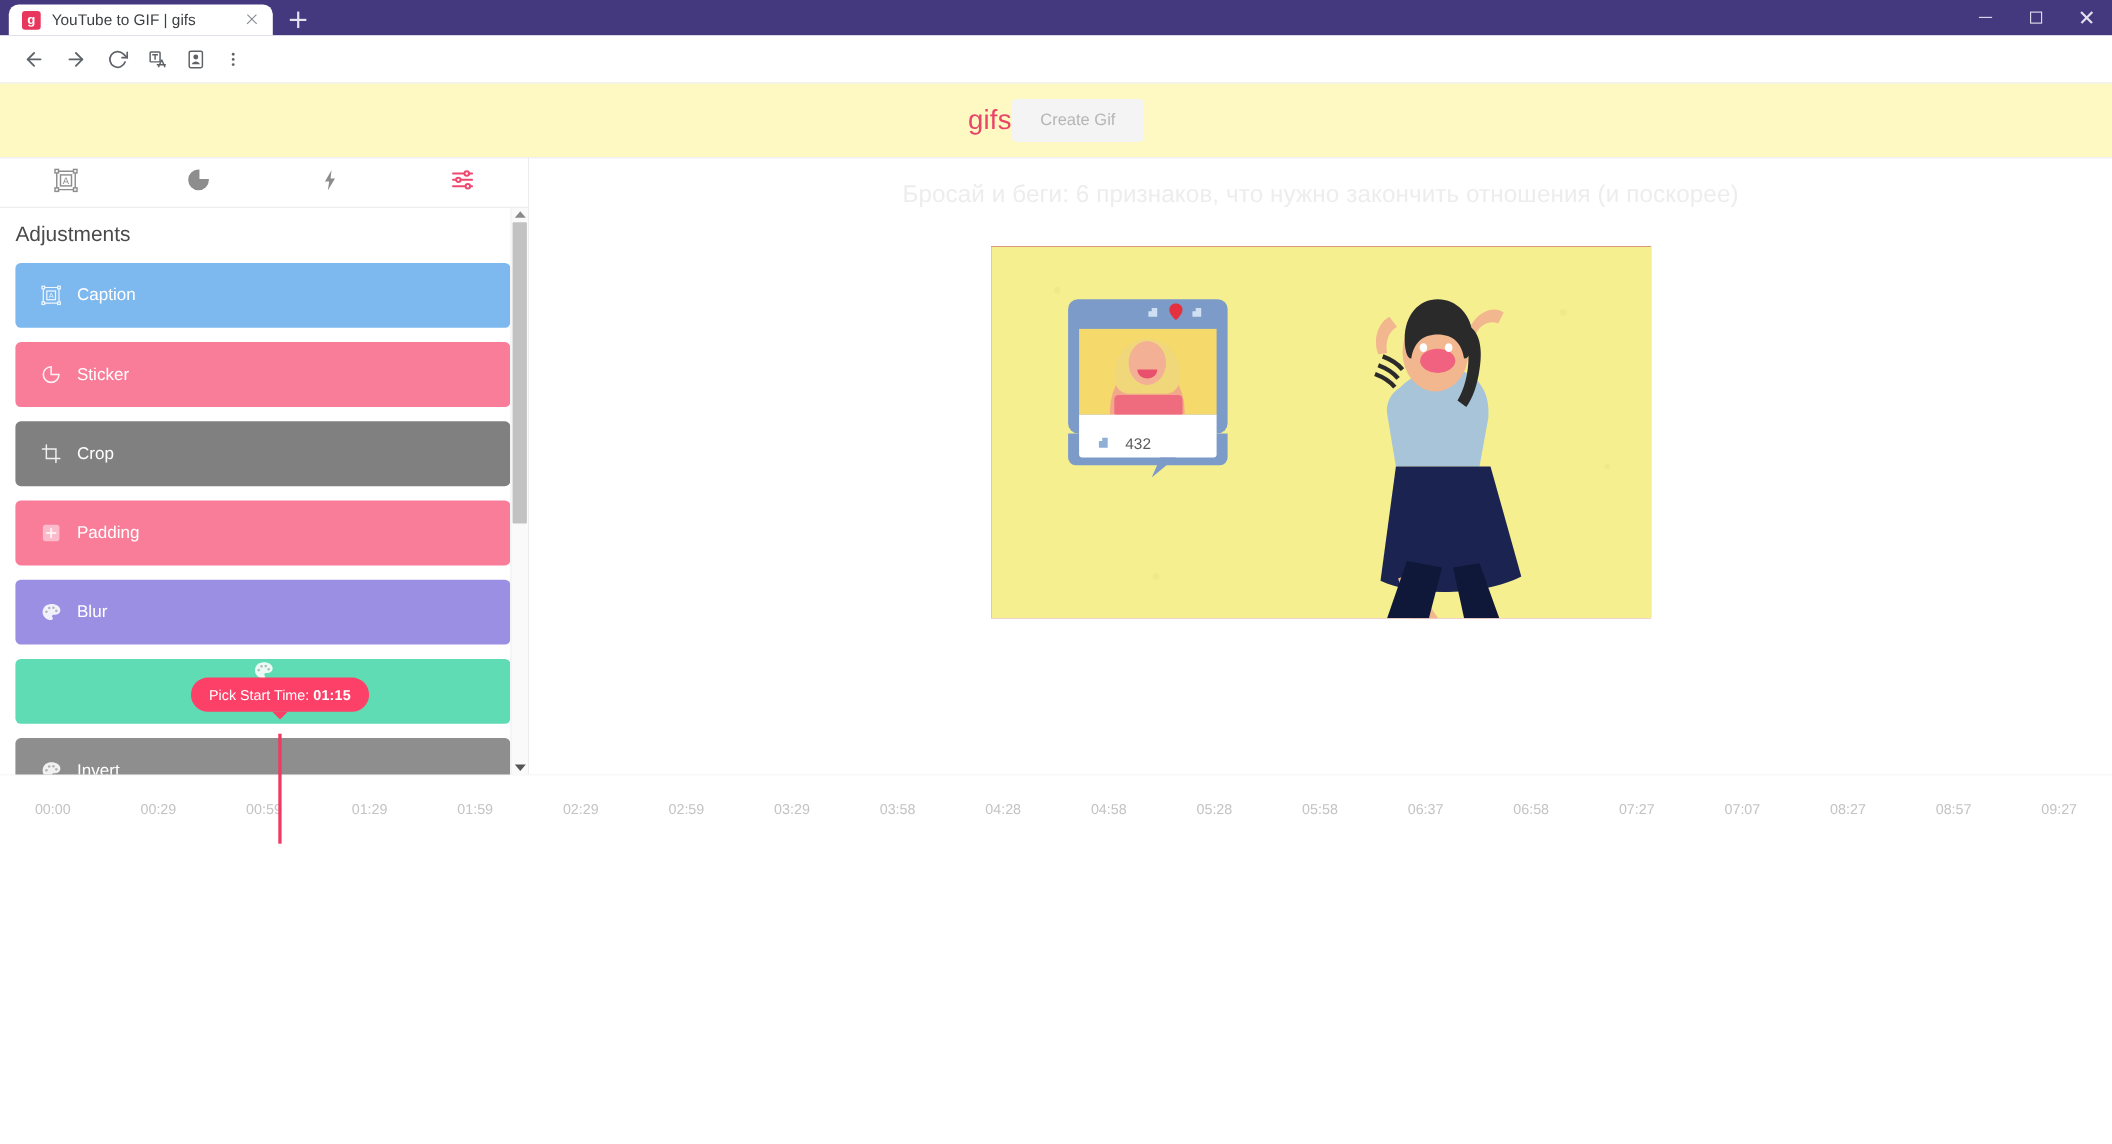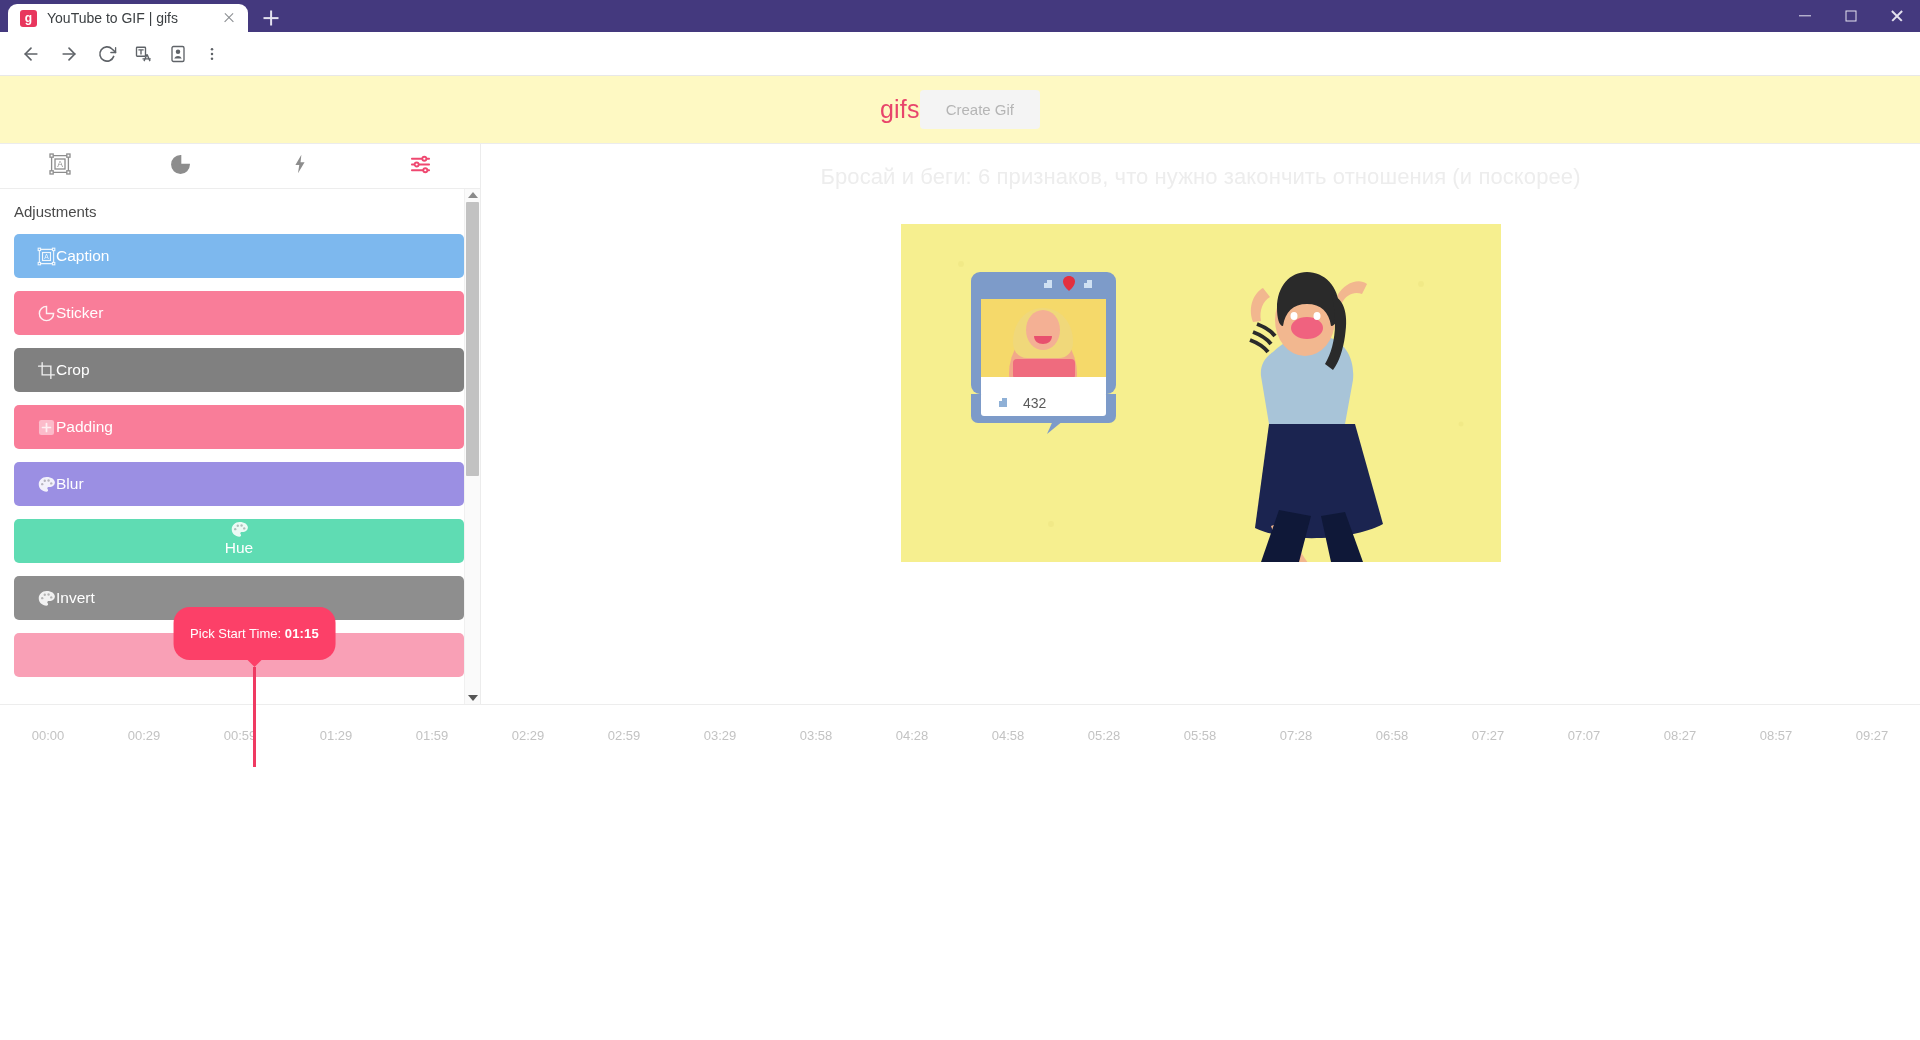--- a/index.html
+++ b/index.html
@@ -101,24 +101,24 @@
     border-bottom: 1px solid #ededed;
   }
   .side-tab {
     flex: 1; display: flex; align-items: center; justify-content: center;
     height: 45px; color: #8d8d8d;
   }
   .side-tab.active { color: #ef4870; }
 
   .adj-wrap { flex: 1; display: flex; overflow: hidden; }
   .adj-list { flex: 1; padding: 14px 0 0 14px; overflow: hidden; }
-  .adj-title { font-size: 15px; color: #4a4a4a; margin-bottom: 14px; }
+  .adj-title { font-size: 19px; color: #4a4a4a; margin-bottom: 14px; }
   .adj-item {
-    height: 44px; border-radius: 5px; display: flex; align-items: center;
-    padding: 0 22px; margin-bottom: 13px; color: #fff; font-size: 15.5px;
+    height: 59px; border-radius: 5px; display: flex; align-items: center;
+    gap: 14px; padding: 0 22px; margin-bottom: 13px; color: #fff; font-size: 15.5px;
   }
   .adj-item .ic { width: 20px; height: 20px; display: flex; align-items: center; justify-content: center; opacity: .88; }
 
   .scrollbar {
     width: 16px; background: #fafafa; border-left: 1px solid #f0f0f0;
     display: flex; flex-direction: column; align-items: center;
     padding: 3px 0; position: relative;
   }
   .sb-arrow { width: 0; height: 0; flex: none; }
   .sb-up { border-left: 5px solid transparent; border-right: 5px solid transparent; border-bottom: 6px solid #8a8a8a; }
@@ -171,21 +171,21 @@
     flex: 1; text-align: center; font-size: 13px; color: #c3c3c3;
     position: relative;
   }
   .playhead {
     position: absolute; top: -38px; bottom: -1px; width: 2.2px; background: #ef3a62;
     z-index: 5;
   }
   .pick-bubble {
     position: absolute; bottom: 100%; left: 50%; transform: translateX(-50%);
     background: #fc4068; color: #fff; font-size: 13px; border-radius: 16px;
-    padding: 19px 17px; white-space: nowrap; margin-bottom: 7px;
+    padding: 8px 17px; white-space: nowrap; margin-bottom: 20px;
   }
   .pick-bubble b { font-weight: bold; letter-spacing: .2px; }
   .pick-bubble::after {
     content: ""; position: absolute; left: 50%; top: 100%; transform: translateX(-50%);
     border-left: 7px solid transparent; border-right: 7px solid transparent;
     border-top: 7px solid #fc4068;
   }
   .footer-blank { height: 348px; background: #fff; }
 </style>
 </head>
@@ -472,21 +472,21 @@
         <div class="tick">01:29</div>
         <div class="tick">01:59</div>
         <div class="tick">02:29</div>
         <div class="tick">02:59</div>
         <div class="tick">03:29</div>
         <div class="tick">03:58</div>
         <div class="tick">04:28</div>
         <div class="tick">04:58</div>
         <div class="tick">05:28</div>
         <div class="tick">05:58</div>
-        <div class="tick">07:28</div>
+        <div class="tick">06:37</div>
         <div class="tick">06:58</div>
         <div class="tick">07:27</div>
         <div class="tick">07:07</div>
         <div class="tick">08:27</div>
         <div class="tick">08:57</div>
         <div class="tick">09:27</div>
       </div>
     <div class="playhead" id="playhead" style="left: 13.2%;">
       <div class="pick-bubble">
         <span>Pick Start Time:</span>

